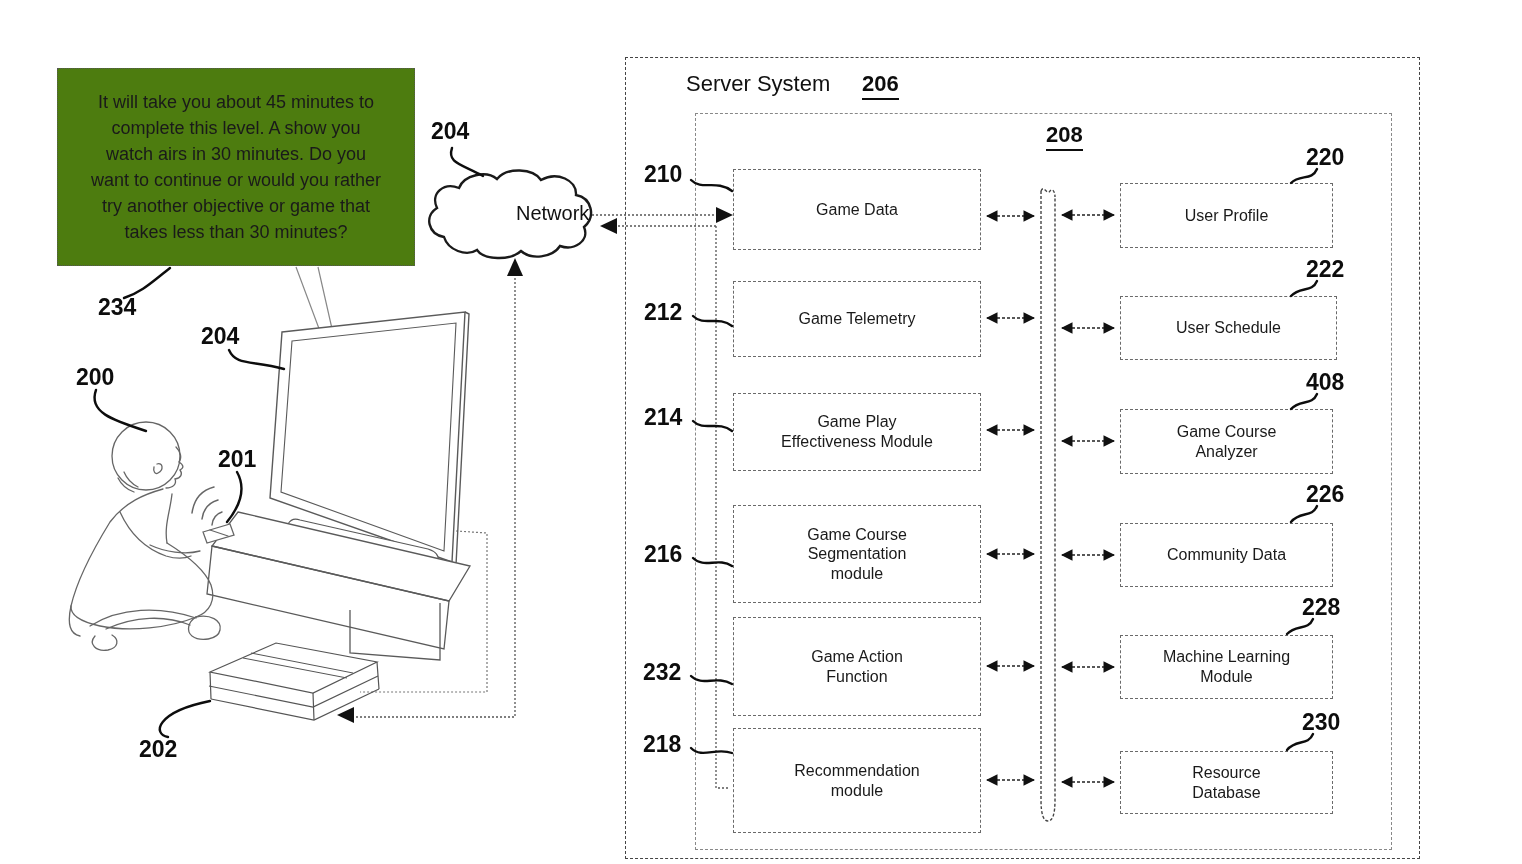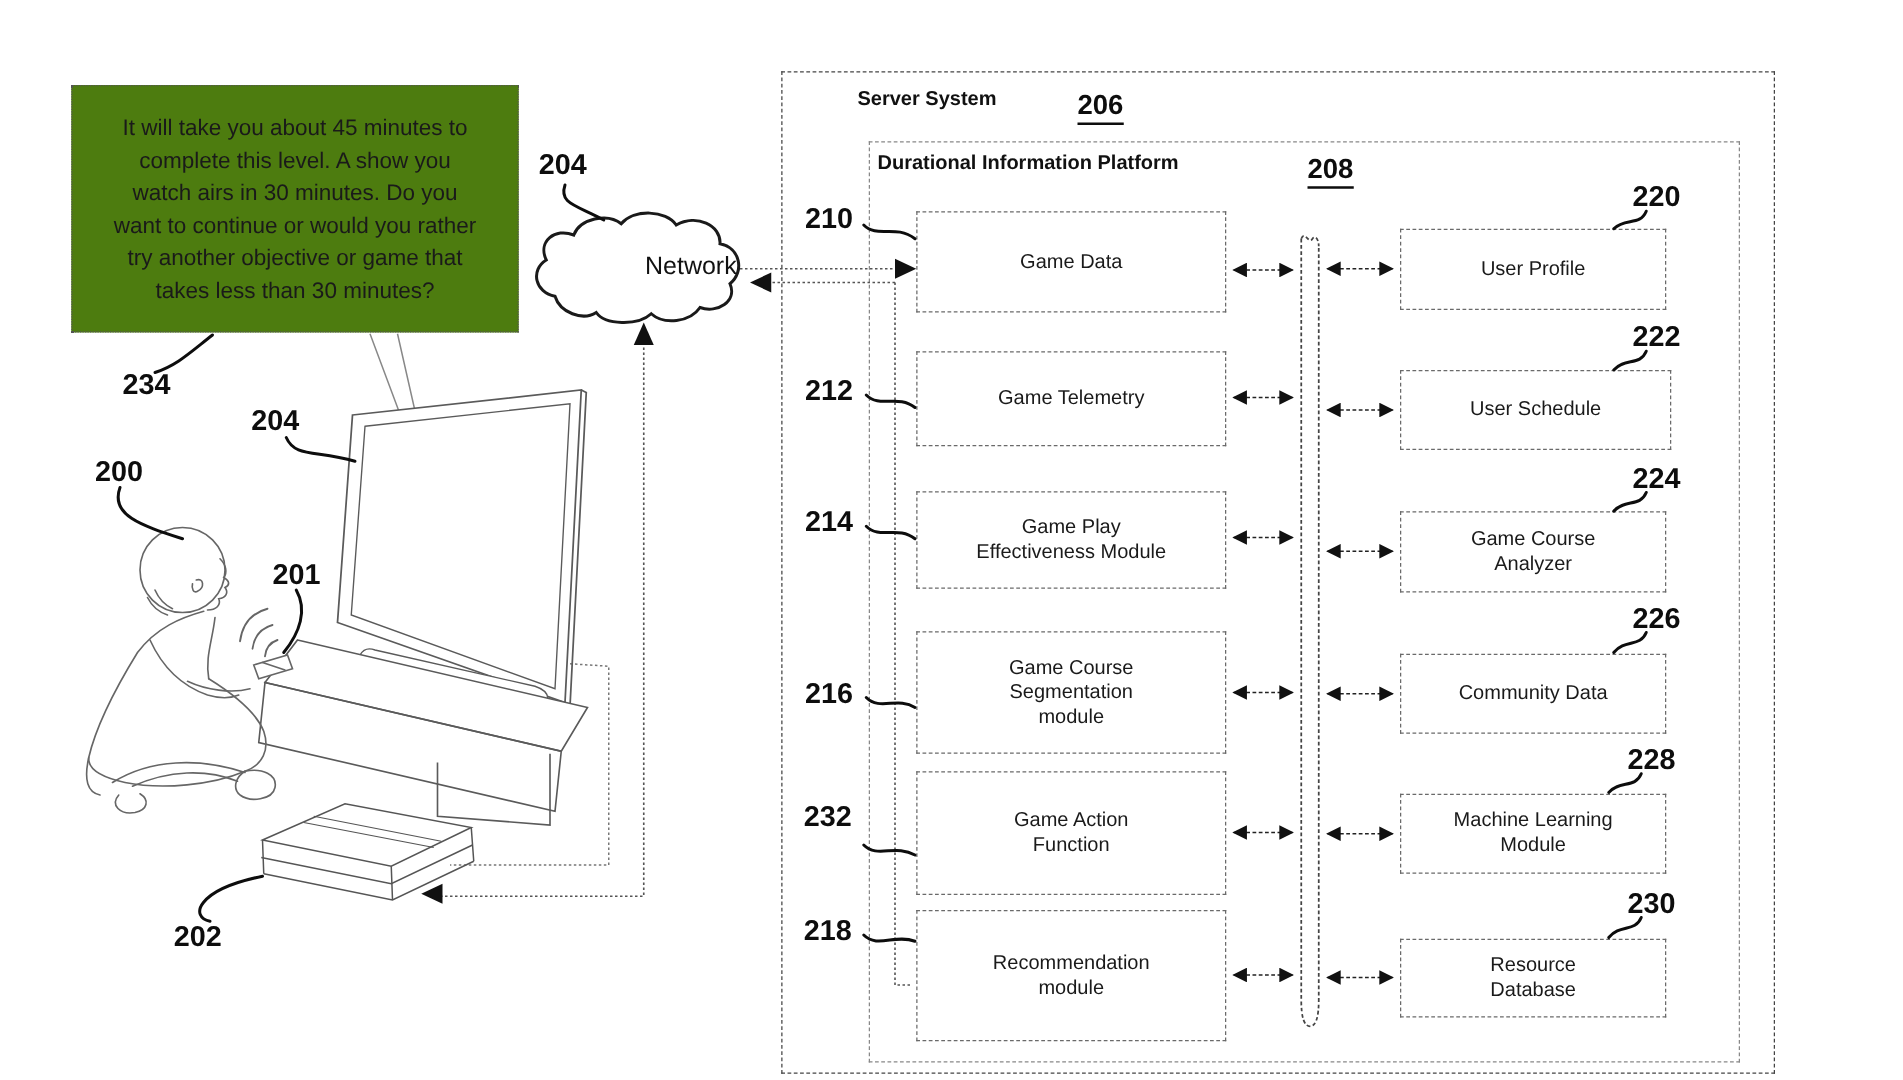--- a/index.html
+++ b/index.html
@@ -9,36 +9,35 @@
   .box{position:absolute;box-sizing:border-box;background:transparent;}
   .server-box{border:1.6px dashed #444;z-index:1;}
   .platform-box{border:1.2px dashed #888;z-index:1;}
   .mod{border:1.4px dashed #6a6a6a;background:#fff;z-index:2;
        display:flex;align-items:center;justify-content:center;text-align:center;
        font-size:16px;line-height:1.22;white-space:pre-line;color:#1a1a1a;}
   .bubble{border:1.4px dotted #555;background:#4d7c0f;z-index:2;
        display:flex;align-items:center;justify-content:center;text-align:center;
        font-size:18px;line-height:1.45;white-space:pre-line;color:#1a1a1a;padding:4px 6px;}
   .ref{position:absolute;font-weight:bold;font-size:23px;z-index:10;color:#0d0d0d;text-align:center;}
-  .title{position:absolute;font-size:16px;z-index:10;color:#111;font-weight:bold;}
+  .title{position:absolute;font-size:22px;z-index:10;color:#111;}
   .uref{position:absolute;font-size:22px;font-weight:bold;z-index:10;color:#0d0d0d;
         border-bottom:2.2px solid #0d0d0d;padding-bottom:1px;}
   .netlbl{position:absolute;font-size:20px;z-index:10;color:#111;margin-left:44px;}
 </style>
 </head>
 <body>
 
 <div id="fig">
 
   <div class="box server-box" style="left:625px;top:57px;width:795px;height:802px"></div>
   <div class="box platform-box" style="left:695px;top:113px;width:697px;height:737px"></div>
 
   <div class="title" style="left:686px;top:71px">Server System</div>
   <div class="uref" style="left:862px;top:71px">206</div>
-  <div class="title" style="left:702px;top:122px">Durational Information Platform</div>
   <div class="uref" style="left:1046px;top:122px">208</div>
 
   <div class="box bubble" style="left:57px;top:68px;width:358px;height:198px">It will take you about 45 minutes to
 complete this level.  A show you
 watch airs in 30 minutes.  Do you
 want to continue or would you rather
 try another objective or game that
 takes less than 30 minutes?</div>
 
   <div class="mod box" style="left:733px;top:169px;width:248px;height:81px">Game Data</div>
@@ -60,26 +59,26 @@
   <div class="mod box" style="left:1120px;top:523px;width:213px;height:64px">Community Data</div>
   <div class="mod box" style="left:1120px;top:635px;width:213px;height:64px">Machine Learning
 Module</div>
   <div class="mod box" style="left:1120px;top:751px;width:213px;height:63px">Resource
 Database</div>
 
   <div class="ref" style="left:644px;top:161px">210</div>
   <div class="ref" style="left:644px;top:299px">212</div>
   <div class="ref" style="left:644px;top:404px">214</div>
   <div class="ref" style="left:644px;top:541px">216</div>
-  <div class="ref" style="left:643px;top:640px">232</div>
+  <div class="ref" style="left:643px;top:659px">232</div>
   <div class="ref" style="left:643px;top:731px">218</div>
 
   <div class="ref" style="left:1306px;top:144px">220</div>
   <div class="ref" style="left:1306px;top:256px">222</div>
-  <div class="ref" style="left:1306px;top:369px">224</div>
+  <div class="ref" style="left:1306px;top:369px">408</div>
   <div class="ref" style="left:1306px;top:481px">226</div>
   <div class="ref" style="left:1302px;top:594px">228</div>
   <div class="ref" style="left:1302px;top:709px">230</div>
 
   <div class="ref" style="left:76px;top:364px">200</div>
   <div class="ref" style="left:218px;top:446px">201</div>
   <div class="ref" style="left:139px;top:736px">202</div>
   <div class="ref" style="left:201px;top:323px">204</div>
   <div class="ref" style="left:431px;top:118px">204</div>
   <div class="ref" style="left:98px;top:294px">234</div>

